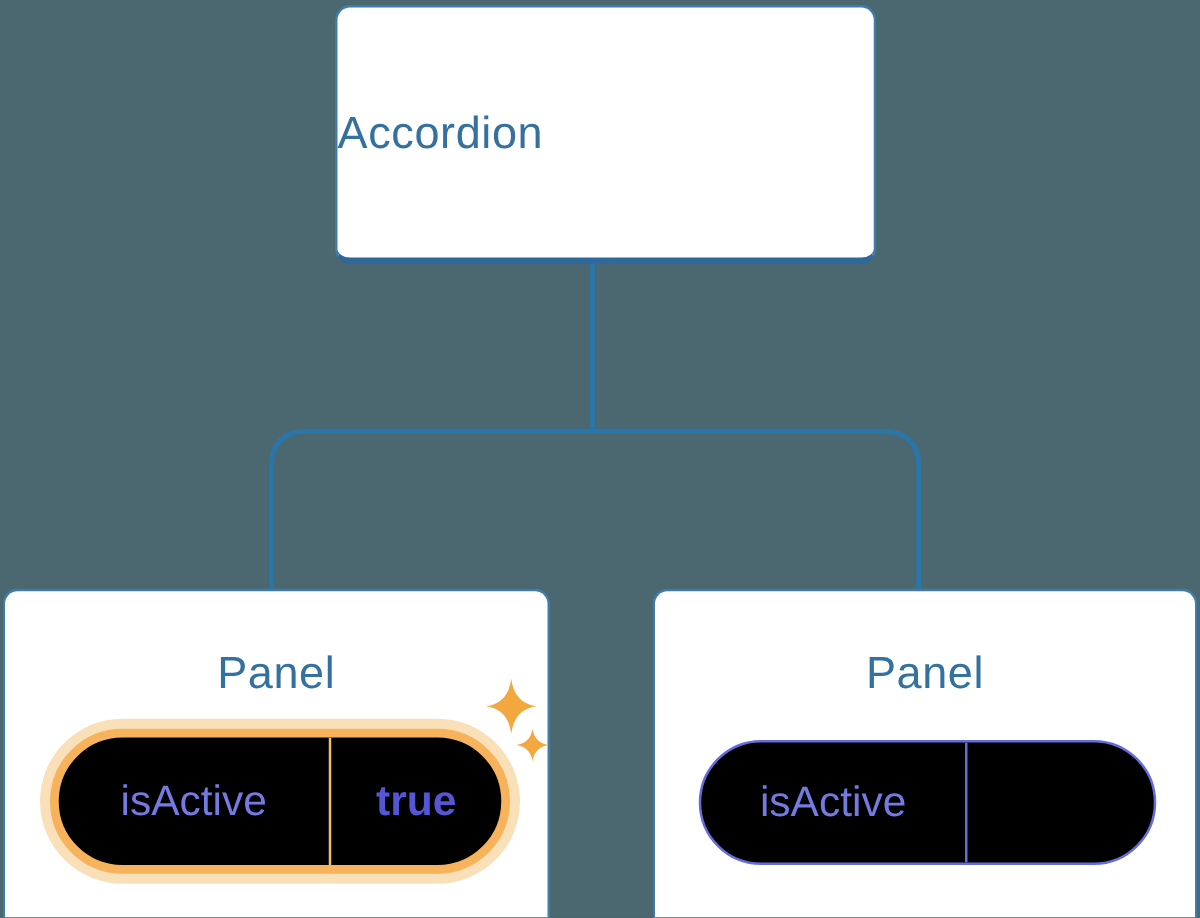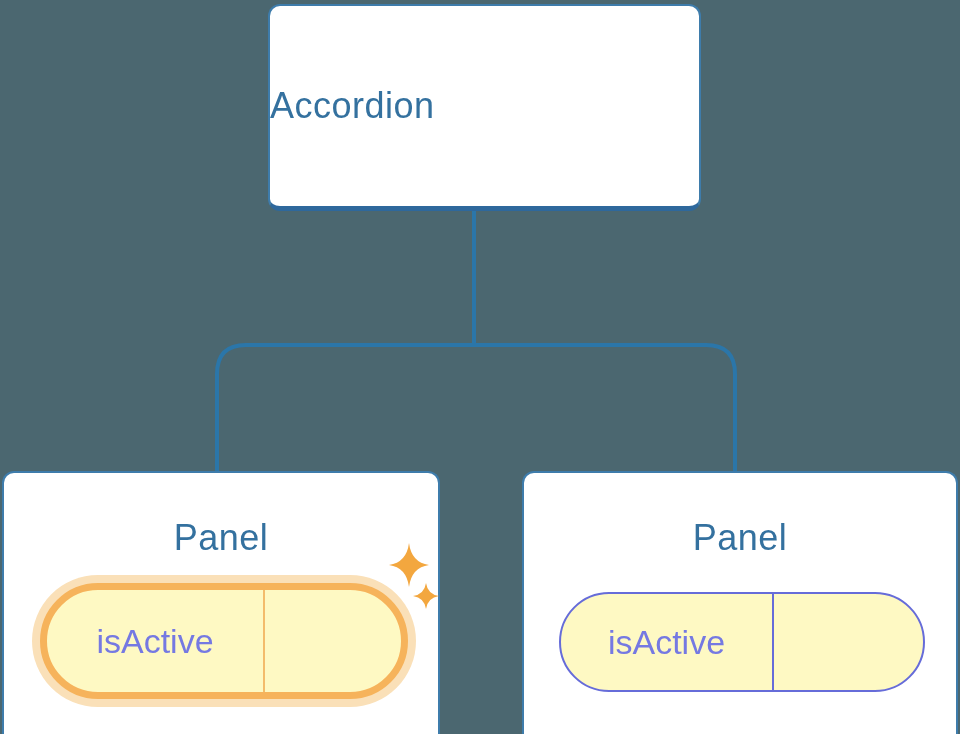--- a/index.html
+++ b/index.html
@@ -65,21 +65,21 @@
     top:44px;
     text-align:center;
     color:var(--title-blue);
     font-size:36px;
     font-weight:500;
     letter-spacing:0.5px;
   }
   .pill{
     position:absolute;
     box-sizing:border-box;
-    background:#fef9c3;
+    background:#000000;
     border-radius:999px;
     display:flex;
     align-items:stretch;
     overflow:hidden;
   }
   .pill-active{
     left:36px;top:110px;
     width:368px;height:116px;
     border:7px solid var(--orange-main);
     box-shadow:0 0 0 8px var(--orange-glow);
@@ -125,20 +125,21 @@
   <div class="node node-root">
     <span class="node-title">Accordion</span>
   </div>
 
   <div class="node node-panel node-panel-left">
     <div class="panel-title">Panel</div>
 
     <div class="pill pill-active">
       <div class="pill-cell cell-key">isActive</div>
       <div class="pill-divider"></div>
+      <div class="pill-cell cell-val">true</div>
     </div>
 
     <svg class="sparkles" width="58" height="72" viewBox="0 0 58 72" aria-hidden="true">
       <path d="M23 2 Q25.5 21.5 43 24 Q25.5 26.5 23 46 Q20.5 26.5 3 24 Q20.5 21.5 23 2 Z" fill="#F3A73F"></path>
       <path d="M40 42 Q41.7 53.3 53 55 Q41.7 56.7 40 68 Q38.3 56.7 27 55 Q38.3 53.3 40 42 Z" fill="#F3A73F"></path>
     </svg>
   </div>
 
   <div class="node node-panel node-panel-right">
     <div class="panel-title">Panel</div>

